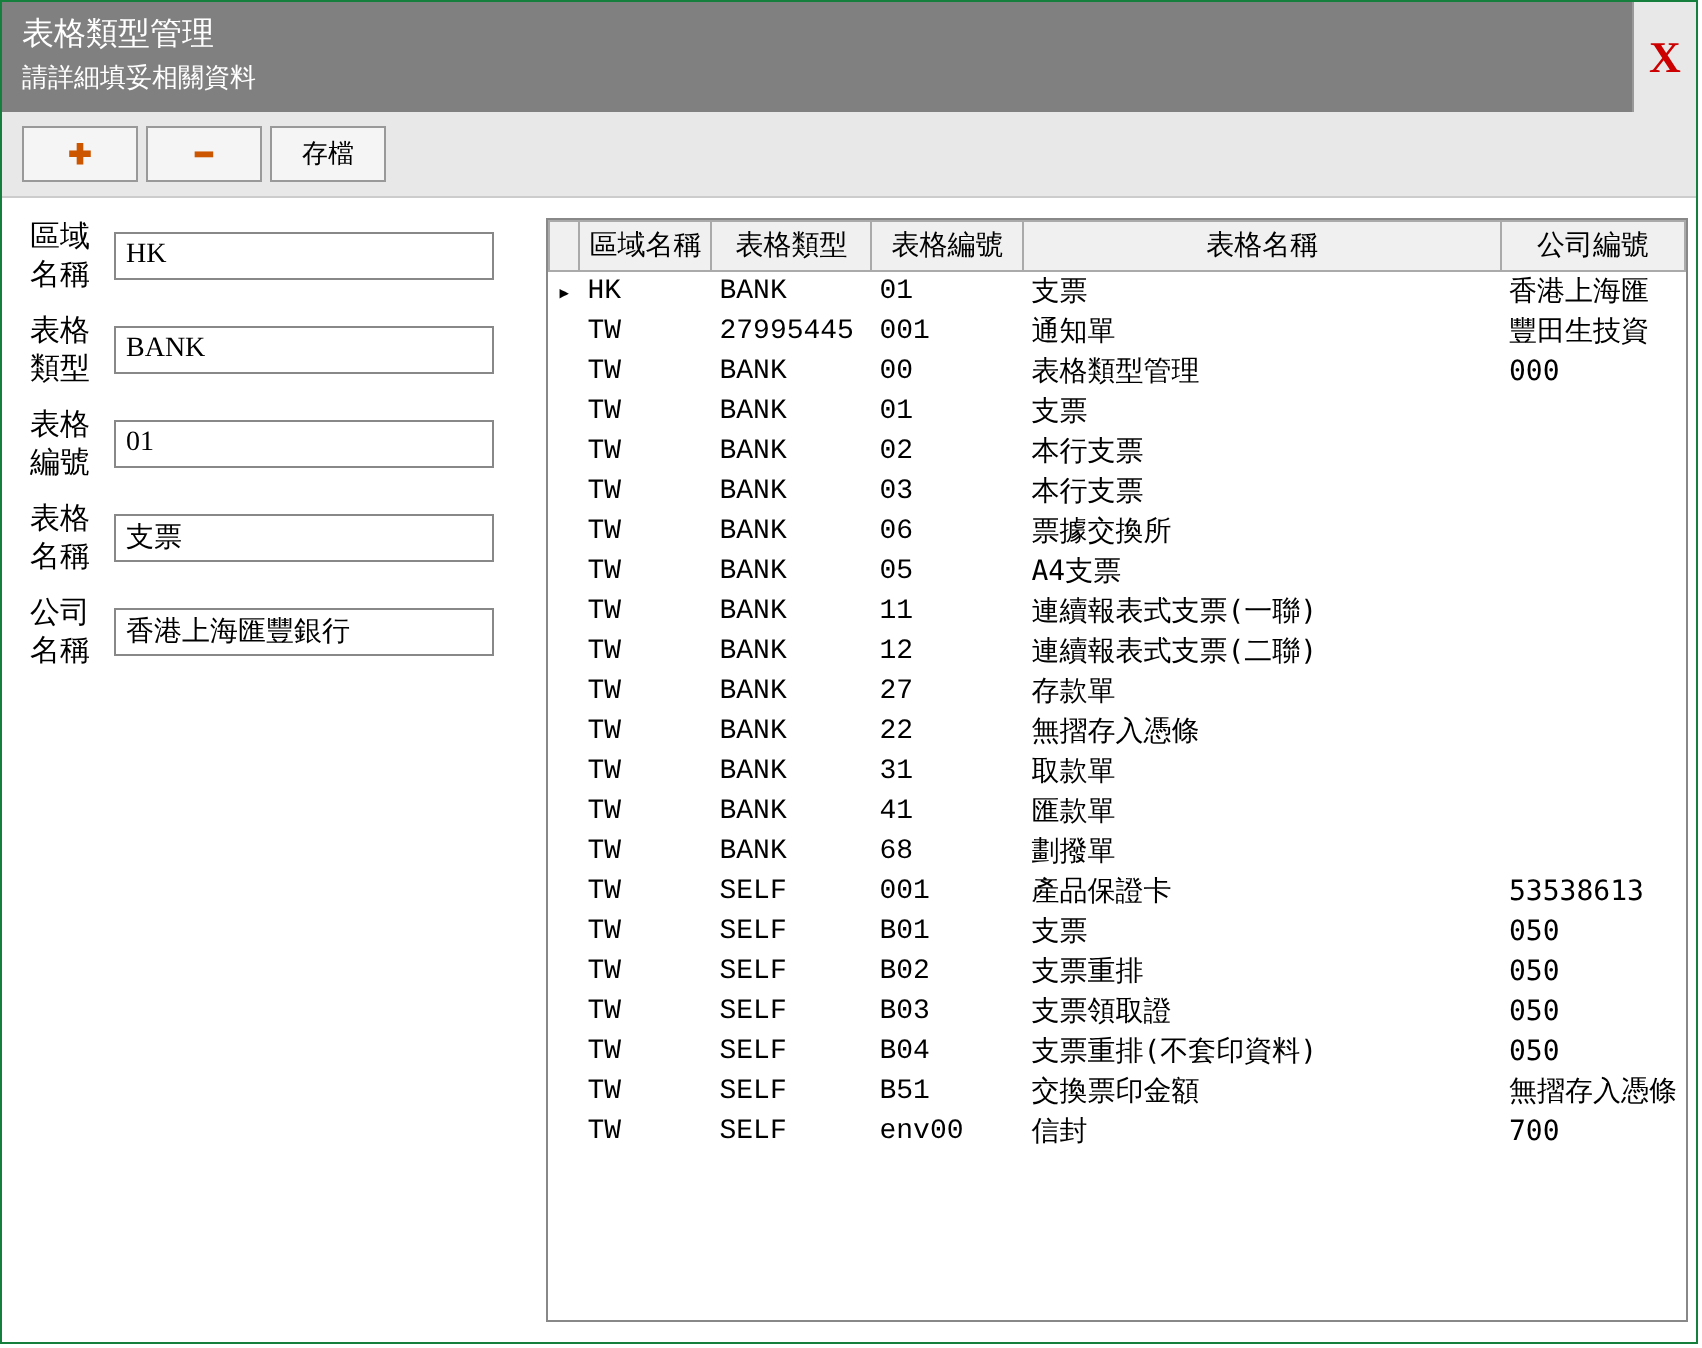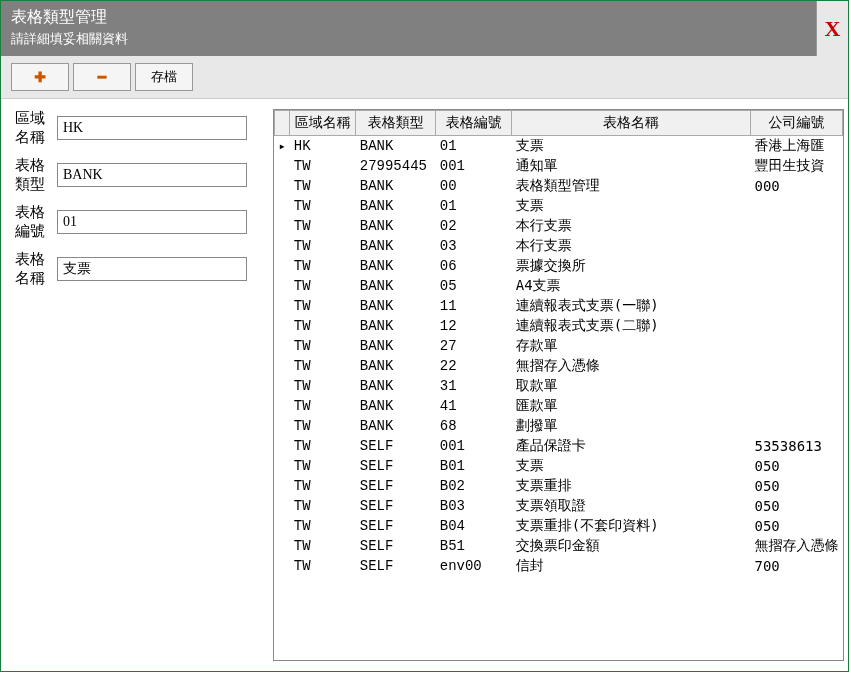--- a/index.html
+++ b/index.html
@@ -195,20 +195,24 @@
         <label>表格類型</label>
         <input type="text" value="BANK" style="">
       </div>
       <div class="form-row">
         <label>表格編號</label>
         <input type="text" value="01" style="">
       </div>
       <div class="form-row">
         <label>表格名稱</label>
         <input type="text" value="支票" style="">
+      </div>
+      <div class="form-row">
+        <label>公司名稱</label>
+        <input type="text" value="香港上海匯豐銀行" style="">
       </div>
     </div>
 
     <div class="grid-wrapper">
       <div class="grid-scroll">
         <table>
           <thead>
             <tr>
               <th class="row-indicator-col"></th>
               <th class="col-region">區域名稱</th>

